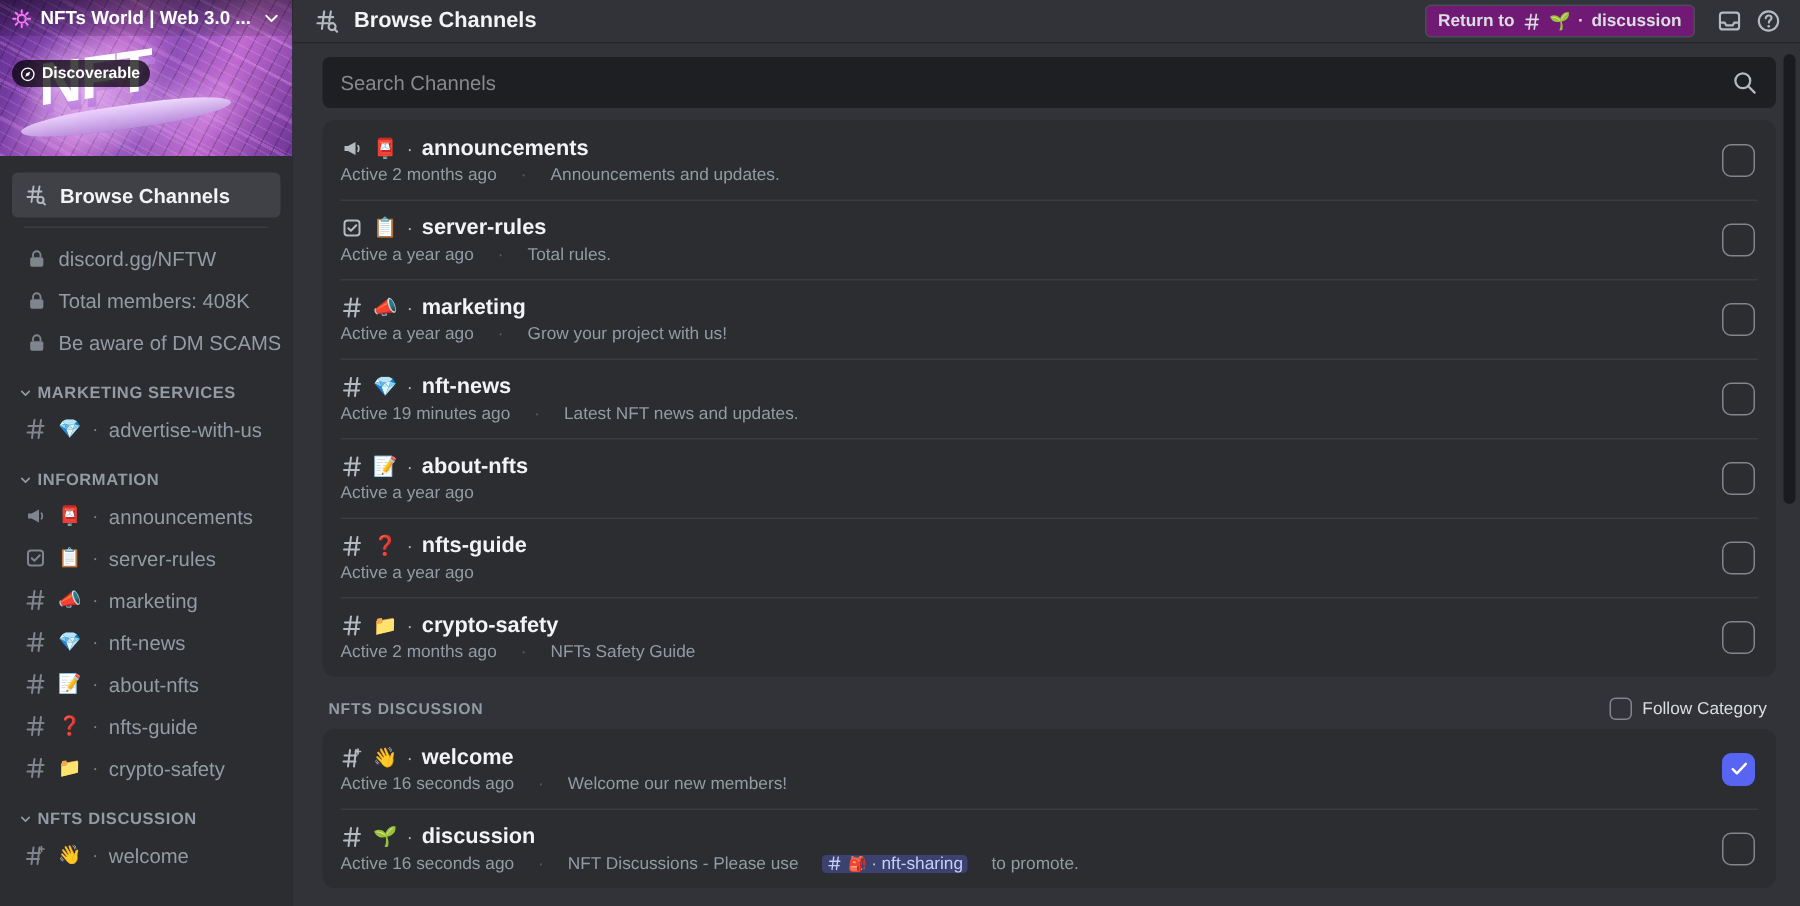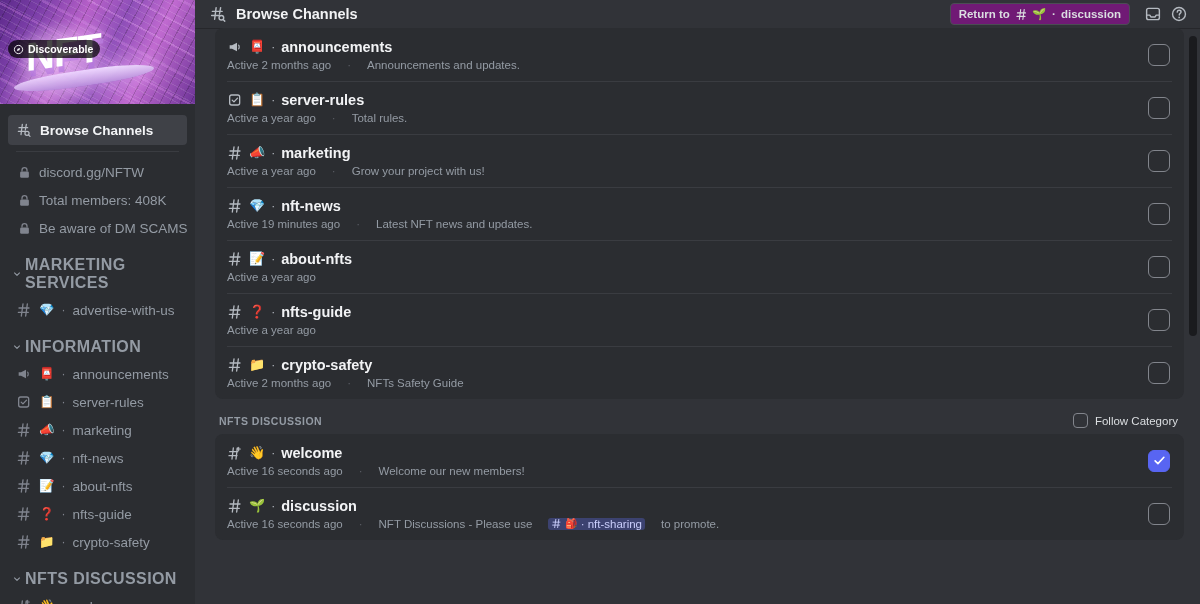--- a/index.html
+++ b/index.html
@@ -94,21 +94,21 @@
     display:flex; align-items:center; gap:7px;
     height:28px; padding: 0 8px; margin: 0 2px;
     border-radius:4px; color:#949ba4; font-size:13.5px;
     white-space:nowrap; overflow:hidden;
   }
   .sb-row .ic { flex:0 0 16px; width:16px; height:16px; display:flex; align-items:center; justify-content:center; }
   .sb-row .em { font-size:12.5px; line-height:1; }
   .sb-row .sep { color:#80848e; font-size:12px; }
   .sb-cat {
     display:flex; align-items:center; gap:3px;
-    color:#949ba4; font-size:16px; font-weight:bold; letter-spacing:.4px;
+    color:#949ba4; font-size:11px; font-weight:bold; letter-spacing:.4px;
     padding: 14px 8px 4px 6px; text-transform:uppercase;
   }
   .cat-chev { width:10px; height:10px; flex:0 0 10px; }
 
   
   .main { flex:1; height:604px; background:#313338; display:flex; flex-direction:column; position:relative; }
   .topbar {
     height:28px; flex:0 0 28px; display:flex; align-items:center;
     padding: 0 10px 0 14px; background:#313338;
     box-shadow: 0 1px 0 rgba(0,0,0,.22);
@@ -190,20 +190,32 @@
       <div class="nft-word">NFT</div>
 
       <div class="discoverable">
         <svg width="11" height="11" viewBox="0 0 24 24">
           <circle cx="12" cy="12" r="9" fill="none" stroke="#fff" stroke-width="2"></circle>
           <path d="M15.5 8.5 10 10.5 8.5 15.5 14 13.5z" fill="#fff"></path>
         </svg>
         <span>Discoverable</span>
       </div>
 
+      <div class="srv-header">
+        <svg width="13" height="13" viewBox="0 0 24 24">
+          <circle cx="12" cy="12" r="5" fill="none" stroke="#ff73fa" stroke-width="2.4"></circle>
+          <g stroke="#ff73fa" stroke-width="2.4" stroke-linecap="round">
+            <path d="M12 1.5v3M12 19.5v3M1.5 12h3M19.5 12h3M4.6 4.6l2.1 2.1M17.3 17.3l2.1 2.1M19.4 4.6l-2.1 2.1M6.7 17.3l-2.1 2.1"></path>
+          </g>
+        </svg>
+        <span class="name">NFTs World | Web 3.0 ...</span>
+        <svg class="chev-down" viewBox="0 0 24 24">
+          <path d="M5 9l7 7 7-7" fill="none" stroke="#fff" stroke-width="2.4" stroke-linecap="round" stroke-linejoin="round"></path>
+        </svg>
+      </div>
     </div>
 
     <div class="sb-body">
       <div class="browse-item">
         <svg width="16" height="16" viewBox="0 0 24 24">
           <g stroke="#b5bac1" stroke-width="1.9" stroke-linecap="round">
             <path d="M4.5 8.5h13M3.5 14h11"></path>
               <path d="M9.5 3.5 7.5 19"></path>
               <path d="M15.5 3.5 14 12"></path>
           </g>
@@ -405,20 +417,29 @@
       </div>
       <div class="icon-btn">
         <svg width="18" height="18" viewBox="0 0 24 24">
           <circle cx="12" cy="12" r="8.6" fill="none" stroke="#b5bac1" stroke-width="1.9"></circle>
           <path d="M9.6 9.4c.2-1.5 1.3-2.3 2.6-2.3 1.4 0 2.5.9 2.5 2.2 0 1.9-2.3 1.9-2.3 3.6v.5" fill="none" stroke="#b5bac1" stroke-width="1.9" stroke-linecap="round"></path>
           <circle cx="12.2" cy="16.6" r="1.15" fill="#b5bac1"></circle>
         </svg>
       </div>
     </div>
 
+    <div class="searchwrap">
+      <div class="searchbox">
+        <span class="ph">Search Channels</span>
+        <svg class="sicon" width="18" height="18" viewBox="0 0 24 24">
+          <circle cx="10.5" cy="10.5" r="6.6" fill="none" stroke="#b5bac1" stroke-width="2"></circle>
+          <path d="M15.4 15.4 21 21" stroke="#b5bac1" stroke-width="2" stroke-linecap="round"></path>
+        </svg>
+      </div>
+    </div>
 
     <div class="scrollarea">
       <div class="card" id="main-card">
           <div class="chrow">
             <div class="left">
               <div class="ch-title">
                 <svg width="16" height="16" viewBox="0 0 24 24" class="hash">
                   <path d="M4 9.5h3.5L15 5.5v13L7.5 14.5H4z" fill="#b5bac1"></path>
                   <path d="M17.5 9.3c1 .7 1 4.7 0 5.4" fill="none" stroke="#b5bac1" stroke-width="1.8" stroke-linecap="round"></path>
                 </svg>

